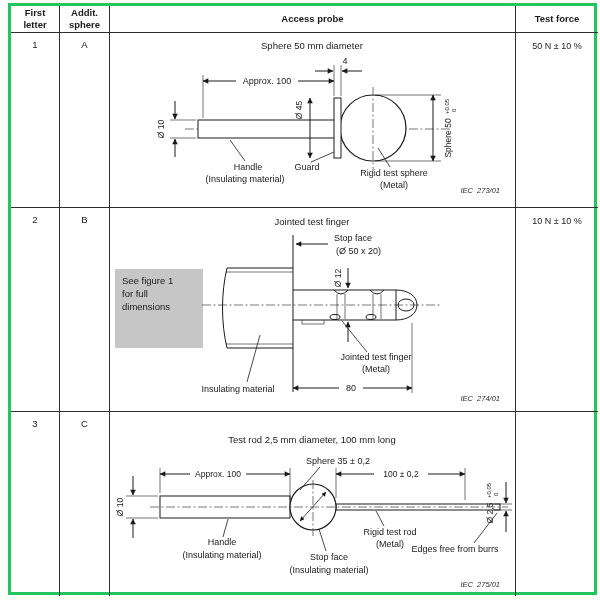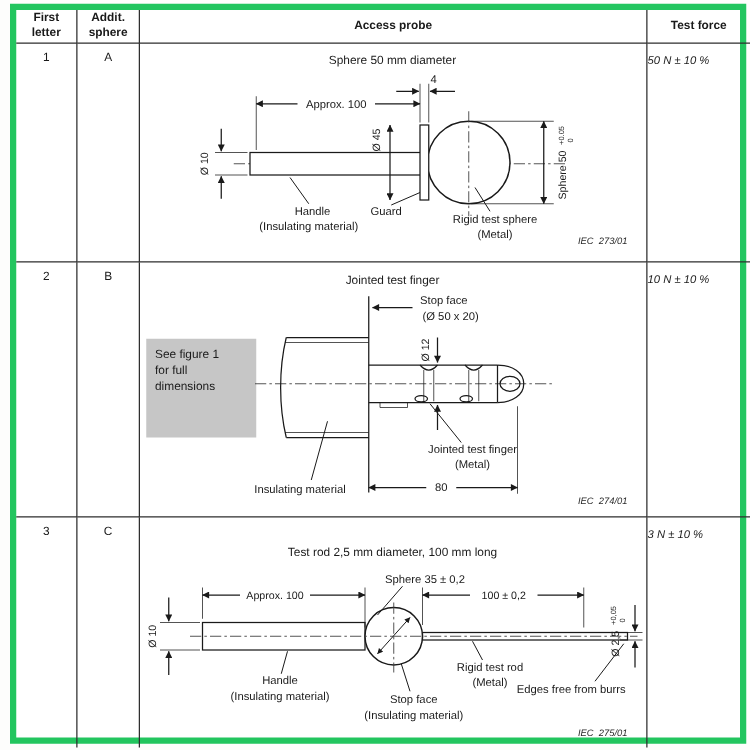--- a/index.html
+++ b/index.html
@@ -1,26 +1,26 @@
 <!DOCTYPE html>
 <html><head>
 <meta charset="utf-8">
 <style>
   html,body{margin:0;padding:0;background:#fff;}
   .page{position:relative;width:600px;height:600px;background:#fdfdfc;font-family:"Liberation Sans",sans-serif;color:#1a1a1a;overflow:hidden;}
   .tbl{position:absolute;left:8px;top:3px;width:589px;height:592px;display:grid;
        grid-template-columns:49px 50px 406px 82px;grid-template-rows:27px 175px 204px 184px;
-       border:5px solid #22c55e;box-sizing:border-box;background:#fff;}
+       border:3px solid #22c55e;box-sizing:border-box;background:#fff;}
   .cell{border-right:1px solid #2e2e2e;border-bottom:1px solid #2e2e2e;position:relative;overflow:hidden;}
   .lc{border-right:none;}
   .lr{border-bottom:none;}
   .hc{display:flex;flex-direction:column;align-items:center;justify-content:center;
       font-weight:bold;font-size:9.5px;line-height:1.25;text-align:center;}
   .num{font-size:9.5px;text-align:center;padding-top:6px;}
-  .force{font-size:9px;text-align:left;padding-top:8px;white-space:nowrap;font-style:italic;}
+  .force{font-size:9px;text-align:center;padding-top:8px;white-space:nowrap;}
   svg.draw{display:block;}
   svg text{font-family:"Liberation Sans",sans-serif;fill:#1a1a1a;}
   .t95{font-size:9.5px;}
   .t9{font-size:9px;}
   .t85{font-size:8.5px;}
   .t6{font-size:6px;}
   .ref{font-size:7.5px;font-style:italic;fill:#2a2a2a;}
   .ln{stroke:#1a1a1a;stroke-width:1;fill:none;}
   .thin{stroke:#1a1a1a;stroke-width:0.6;fill:none;}
   .ldr{stroke:#1a1a1a;stroke-width:0.8;fill:none;}
@@ -258,16 +258,15 @@
         <text class="t9" x="345" y="140" text-anchor="middle">Edges free from burrs</text>
         <line class="ldr" x1="118" y1="107" x2="113" y2="125"></line>
         <text class="t9" x="112" y="133" text-anchor="middle">Handle</text>
         <text class="t9" x="112" y="146" text-anchor="middle">(Insulating material)</text>
         <line class="ldr" x1="209" y1="117" x2="216" y2="139"></line>
         <text class="t9" x="219" y="148" text-anchor="middle">Stop face</text>
         <text class="t9" x="219" y="161" text-anchor="middle">(Insulating material)</text>
         <text class="ref" x="390" y="175" text-anchor="end">IEC&nbsp;&nbsp;275/01</text>
       </svg>
     </div>
-    <div class="cell force lc lr">3 N ± 10 %</div>
 
   </div>
 </div>
 
 </body></html>

